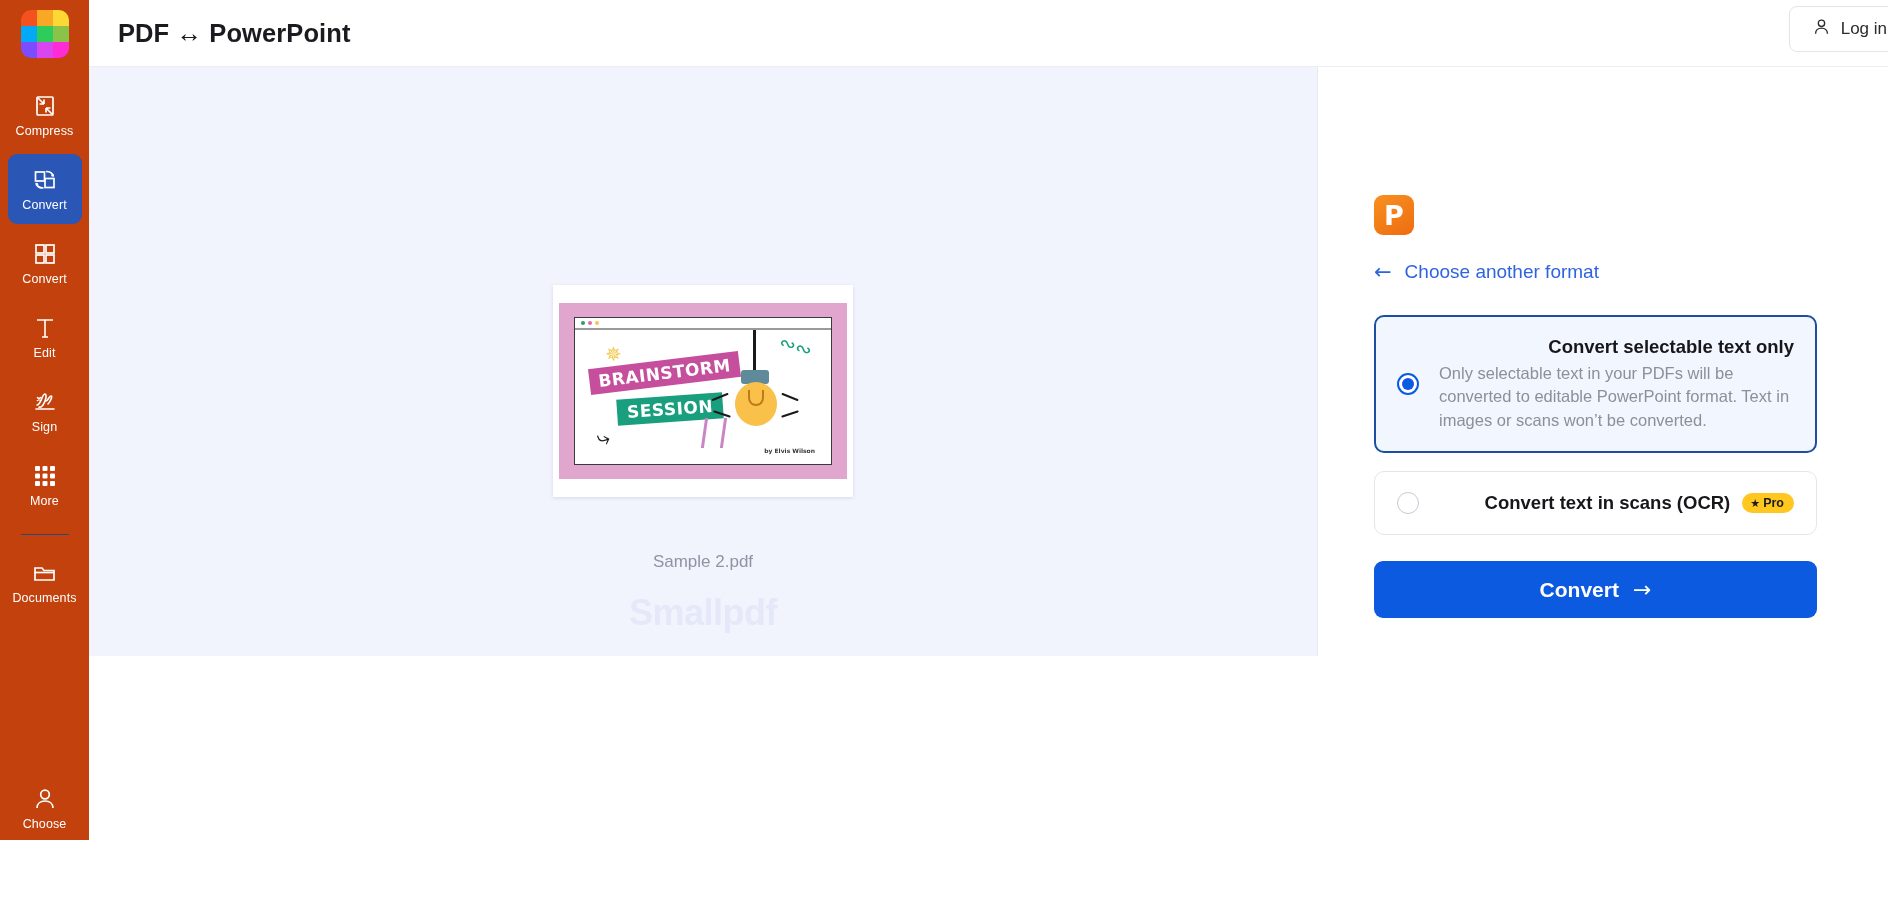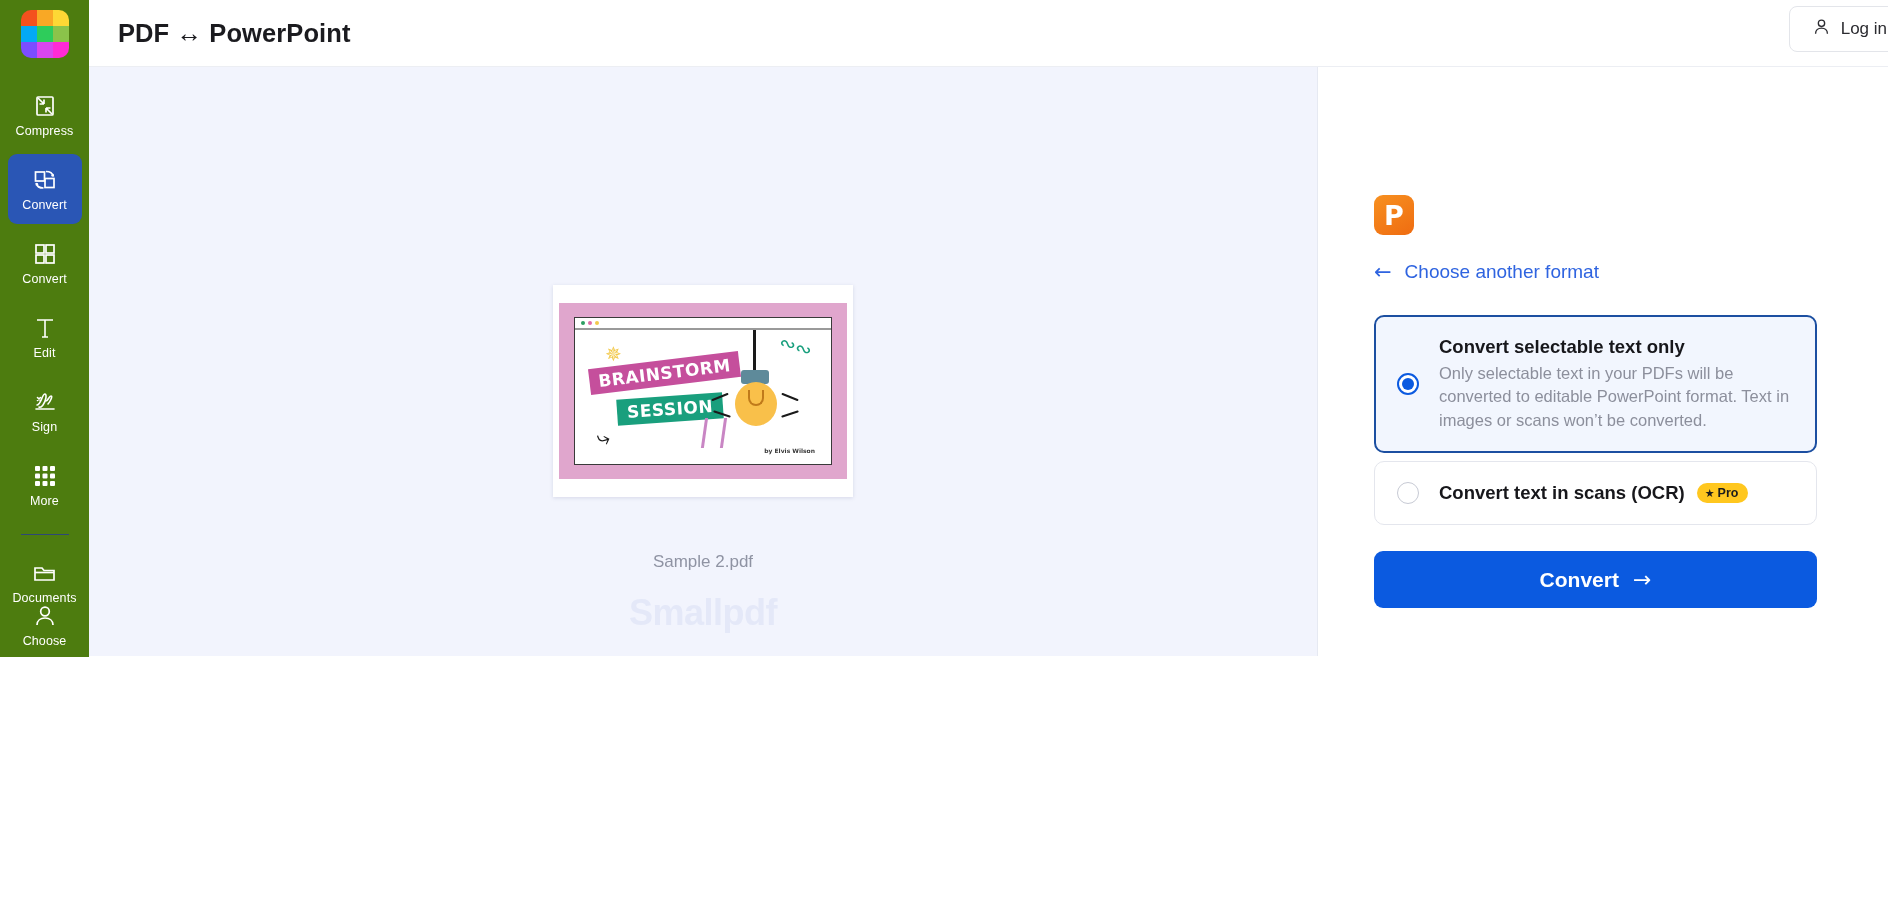--- a/index.html
+++ b/index.html
@@ -6,22 +6,22 @@
   html, body {
     width: 1888px; height: 901px;
     overflow: hidden;
     font-family: "Liberation Sans", sans-serif;
     background: #ffffff;
   }
   #app { position: relative; width: 1888px; height: 901px; display: flex; }
 
   
   .sidebar {
-    width: 89px; height: 657px;
-    background: #4d7c0f;
+    width: 89px; height: 840px;
+    background: #c2410c;
     display: flex; flex-direction: column;
     align-items: center;
     flex: 0 0 89px;
     position: relative;
   }
   .logo-wrap {
     width: 89px; height: 67px;
     display: flex; align-items: center; justify-content: center;
   }
   .logo {
@@ -222,34 +222,34 @@
     border: 1px solid #e4e6ed;
     border-radius: 10px;
     cursor: pointer;
     background: #fff;
   }
   .opt.selected {
     border: 2px solid #1c4fa1;
     background: #f2f6fe;
     padding: 19px 21px;
   }
-  .opt + .opt { margin-top: 8px; gap: 20px; }
+  .opt + .opt { margin-top: 18px; gap: 20px; }
   .radio {
     flex: 0 0 22px;
     width: 22px; height: 22px; border-radius: 50%;
     border: 1.5px solid #c7cad4; background: #fff;
     position: relative;
   }
   .opt.selected .radio { border: 2px solid #0b5ae0; }
   .opt.selected .radio::after {
     content: ""; position: absolute; left: 3px; top: 3px;
     width: 12px; height: 12px; border-radius: 50%; background: #0b5ae0;
   }
   .opt-body { flex: 1; min-width: 0; }
-  .opt-title-row { display: flex; align-items: center; gap: 12px; }
+  .opt-title-row { display: flex; align-items: center; gap: 12px; justify-content: flex-end; }
   .opt-title { font-size: 18.5px; font-weight: bold; color: #17171b; white-space: nowrap; }
   .pro-badge {
     display: inline-flex; align-items: center; gap: 3px;
     background: #ffc71f; color: #1c1c1c;
     font-size: 12.5px; font-weight: bold;
     padding: 3px 10px 3px 8px; border-radius: 20px;
     white-space: nowrap;
   }
   .pro-star { font-size: 11px; font-family: "DejaVu Sans", sans-serif; }
   .opt-desc {

